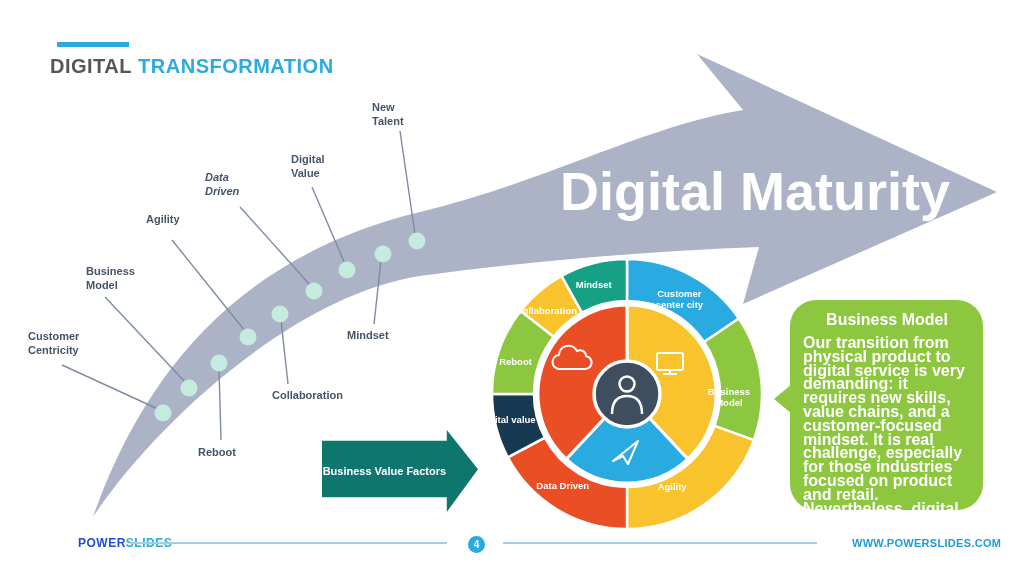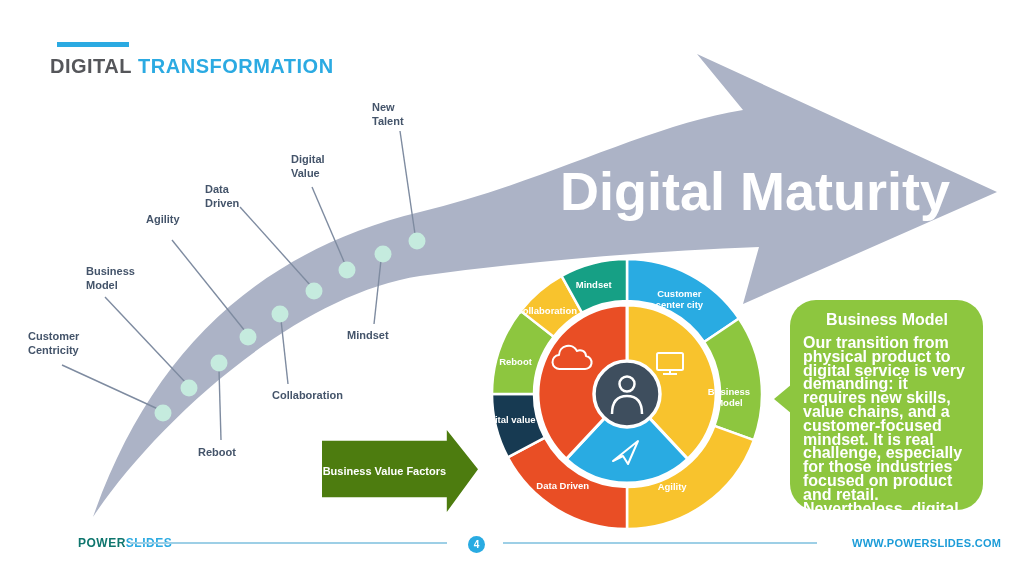--- a/index.html
+++ b/index.html
@@ -16,36 +16,36 @@
 
   
   .maturity-label{left:560px;top:160px;width:355px;text-align:center;color:#ffffff;
       font-size:54px;font-weight:bold;white-space:nowrap;}
 
   
   .milestone-label{position:absolute;font-size:11px;font-weight:bold;color:#44546A;
       line-height:14px;white-space:pre-line;}
 
   
-  .value-arrow{left:322px;top:430px;width:156px;height:82px;background:#4d7c0f;
+  .value-arrow{left:322px;top:430px;width:156px;height:82px;background:#0f766e;
       clip-path:polygon(0 13%,80% 13%,80% 0,100% 48%,80% 100%,80% 82%,0 82%);
       display:flex;align-items:center;}
   .value-arrow span{display:block;width:80%;text-align:center;color:#fff;font-size:11px;font-weight:bold;}
 
   
   .callout{left:790px;top:300px;width:193px;height:210px;background:#8DC63F;border-radius:26px;
       color:#ffffff;box-sizing:border-box;padding:11px 12px 0 13px;}
   .callout-tail{left:774px;top:384px;width:0;height:0;border-top:15px solid transparent;
       border-bottom:15px solid transparent;border-right:18px solid #8DC63F;}
   .callout-title{text-align:center;font-size:16px;font-weight:bold;margin:0 0 7px 0;}
   .callout-body{font-size:16px;line-height:13.8px;font-weight:bold;}
 
   
   .brand{left:50px;top:536px;font-size:12px;font-weight:800;letter-spacing:.5px;}
-  .brand .b1{color:#0f766e;padding-left:28px;}
+  .brand .b1{color:#1d4ed8;padding-left:28px;}
   .brand .b2{color:#2BAAE2;}
   .footer-line{height:2px;background:#9DCFE6;top:542px;}
   .footer-line.left{left:130px;width:317px;}
   .footer-line.right{left:503px;width:314px;}
   .page-badge{left:468px;top:536px;width:17px;height:17px;border-radius:50%;background:#29ABE2;
       color:#fff;font-size:10px;font-weight:bold;display:flex;align-items:center;justify-content:center;}
   .site-url{left:852px;top:537px;width:140px;text-align:right;color:#1C9CD8;font-size:11px;
       font-weight:bold;letter-spacing:.3px;white-space:nowrap;}
 </style>
 </head>
@@ -136,21 +136,21 @@
 
   <div class="abs maturity-label">Digital Maturity</div>
 
   <div class="milestone-label" style="left: 28px; top: 329px;">Customer
 Centricity</div>
   <div class="milestone-label" style="left: 86px; top: 264px;">Business
 Model</div>
   <div class="milestone-label" style="left: 198px; top: 445px;">Reboot</div>
   <div class="milestone-label" style="left: 146px; top: 212px;">Agility</div>
   <div class="milestone-label" style="left: 272px; top: 388px;">Collaboration</div>
-  <div class="milestone-label" style="left: 205px; top: 182px;">Data
+  <div class="milestone-label" style="left: 205px; top: 170px; font-style: italic;">Data
 Driven</div>
   <div class="milestone-label" style="left: 291px; top: 152px;">Digital
 Value</div>
   <div class="milestone-label" style="left: 347px; top: 328px;">Mindset</div>
   <div class="milestone-label" style="left: 372px; top: 100px;">New
 Talent</div>
 
   <div class="abs value-arrow">
     <span>Business Value Factors</span>
   </div>

